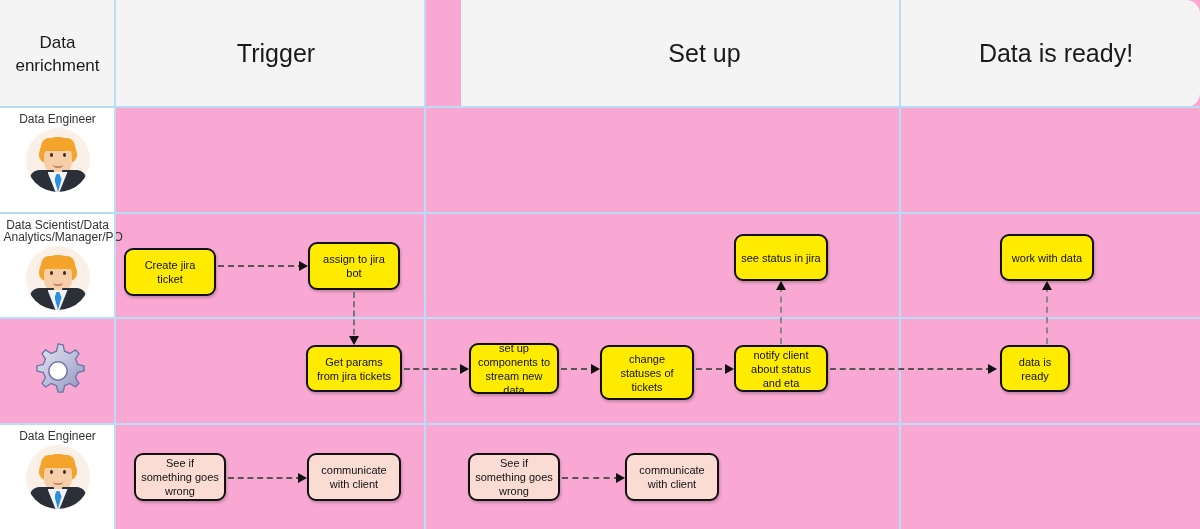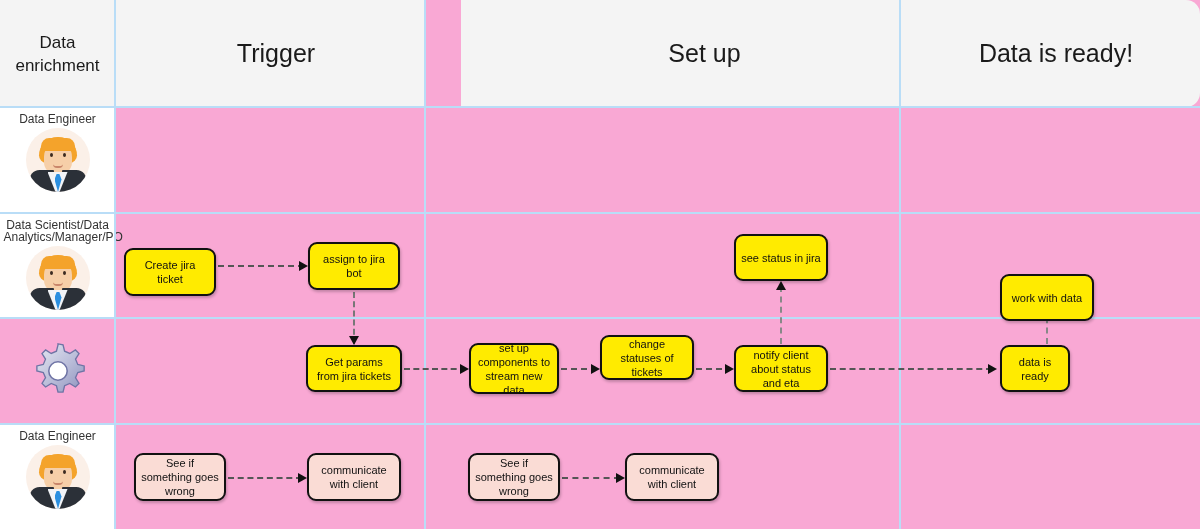--- a/index.html
+++ b/index.html
@@ -291,31 +291,31 @@
 
   <div class="node yellow" style="left:124px;top:248px;width:92px;height:48px;">
     <span>Create jira ticket</span>
   </div>
   <div class="node yellow" style="left:308px;top:242px;width:92px;height:48px;">
     <span>assign to jira bot</span>
   </div>
   <div class="node yellow" style="left:734px;top:234px;width:94px;height:47px;">
     <span>see status in jira</span>
   </div>
-  <div class="node yellow" style="left:1000px;top:234px;width:94px;height:47px;margin-top:40px;">
+  <div class="node yellow" style="left:1000px;top:234px;width:94px;height:47px;">
     <span>work with data</span>
   </div>
 
   <div class="node yellow" style="left:306px;top:345px;width:96px;height:47px;">
     <span>Get params from jira tickets</span>
   </div>
   <div class="node yellow" style="left:469px;top:343px;width:90px;height:51px;justify-content:flex-end;">
     <span>set up components to stream new data</span>
   </div>
-  <div class="node yellow" style="left:600px;top:335px;width:94px;height:45px;">
+  <div class="node yellow" style="left:600px;top:345px;width:94px;height:55px;">
     <span>change statuses of tickets</span>
   </div>
   <div class="node yellow" style="left:734px;top:345px;width:94px;height:47px;">
     <span>notify client about status and eta</span>
   </div>
   <div class="node yellow" style="left:1000px;top:345px;width:70px;height:47px;">
     <span>data is ready</span>
   </div>
 
   <div class="node pink" style="left:134px;top:453px;width:92px;height:48px;">

